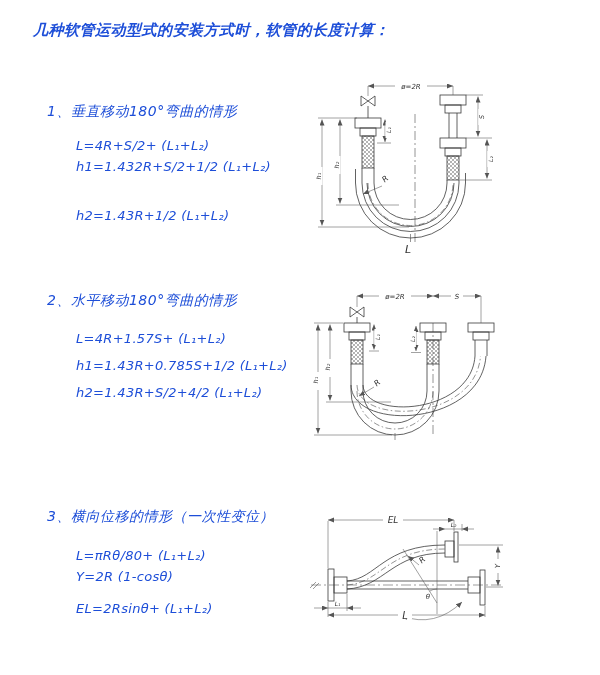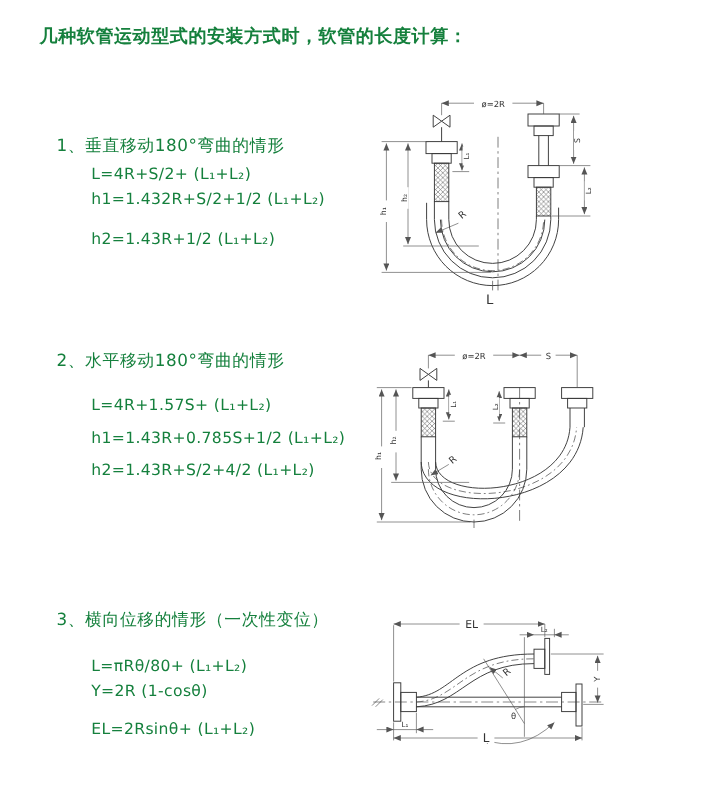--- a/index.html
+++ b/index.html
@@ -1,18 +1,18 @@
 <!DOCTYPE html>
 <html><head>
 <meta charset="utf-8">
 <style>
   html,body { margin:0; padding:0; background:#ffffff; }
   .page {
     position:relative; width:600px; height:675px; background:#ffffff;
-    font-family:"DejaVu Sans","Liberation Sans",sans-serif; color:#15803d; overflow:hidden;
+    font-family:"DejaVu Sans","Liberation Sans",sans-serif; color:#1d4ed8; overflow:hidden;font-style:italic;
   }
   .doc-title {
     position:absolute; left:33px; top:21px; font-size:15px; font-weight:bold;
     letter-spacing:0.5px; white-space:nowrap;
   }
   .sec-heading {
     position:absolute; left:47px; font-size:14px; letter-spacing:0.5px; white-space:nowrap;
   }
   .formula {
     position:absolute; left:76px; font-size:13px; letter-spacing:0.3px; white-space:nowrap;
@@ -21,24 +21,24 @@
   svg text { font-family:"DejaVu Sans","Liberation Sans",sans-serif; fill:#333; stroke:none; }
 </style>
 </head>
 <body>
 
 <div class="page">
 
   <div class="doc-title">几种软管运动型式的安装方式时，软管的长度计算：</div>
 
   <div>
-    <div class="sec-heading" style="top:113px">1、垂直移动180°弯曲的情形</div>
+    <div class="sec-heading" style="top:103px">1、垂直移动180°弯曲的情形</div>
     <div class="formula" style="top:138px">L=4R+S/2+ (L₁+L₂)</div>
     <div class="formula" style="top:159px">h1=1.432R+S/2+1/2 (L₁+L₂)</div>
-    <div class="formula" style="top:192px">h2=1.43R+1/2 (L₁+L₂)</div>
+    <div class="formula" style="top:208px">h2=1.43R+1/2 (L₁+L₂)</div>
 
     <svg class="dia" style="left:313px; top:72px" width="267" height="190" viewBox="0 0 267 190">
       <defs>
         <marker id="a1" markerWidth="8" markerHeight="8" refX="6" refY="2.5" orient="auto-start-reverse" markerUnits="userSpaceOnUse">
           <path d="M0,0 L6,2.5 L0,5 Z" fill="#555"></path>
         </marker>
         <pattern id="br1" width="4" height="4" patternUnits="userSpaceOnUse">
           <path d="M0,0 L4,4 M4,0 L0,4" stroke="#666" stroke-width="0.5"></path>
         </pattern>
       </defs>

